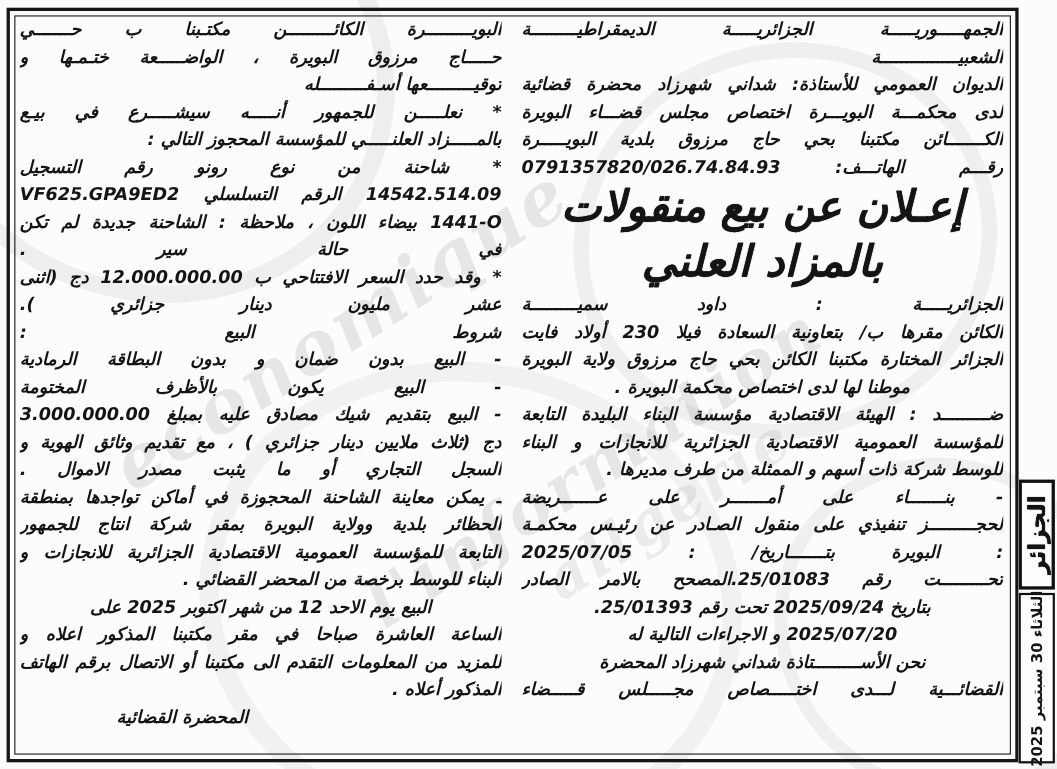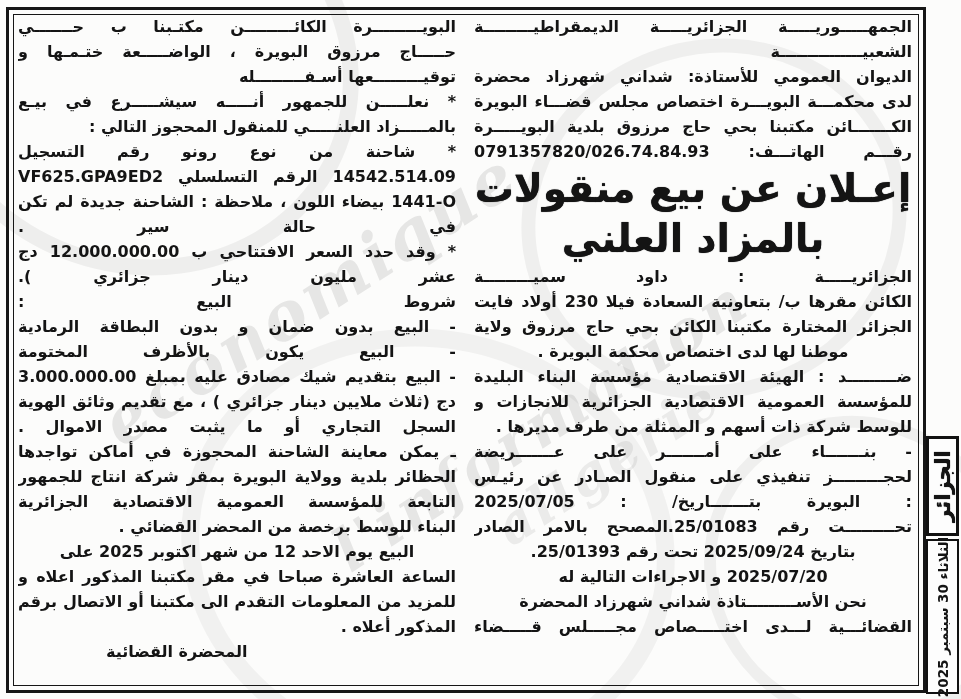--- a/index.html
+++ b/index.html
@@ -21,21 +21,21 @@
   .wm2{left:300px; top:390px; font-size:60px; transform:rotate(-33deg);}
   .wm3{left:480px; top:430px; font-size:54px; transform:rotate(-33deg); color:rgba(40,40,40,0.08);}
   .swoosh{position:absolute; z-index:0; border-radius:50%; pointer-events:none;}
   .sw1{left:-90px; top:-140px; width:420px; height:380px; border:16px solid rgba(0,0,0,0.055); transform:rotate(24deg);}
   .sw2{left:520px; top:40px; width:360px; height:330px; border:14px solid rgba(0,0,0,0.05); transform:rotate(-18deg);}
   .sw3{left:180px; top:330px; width:460px; height:400px; border:18px solid rgba(0,0,0,0.045); transform:rotate(12deg);}
   .sw4{left:700px; top:420px; width:300px; height:280px; border:12px solid rgba(0,0,0,0.05); transform:rotate(40deg);}
   
   .content{position:absolute; left:18px; top:14px; width:894px; height:664px;
     z-index:1; display:flex; direction:rtl; gap:18px;}
-  .col{flex:1 1 0; direction:rtl; font-size:16px; font-weight:bold;}
+  .col{flex:1 1 0; direction:rtl; font-size:16px; font-weight:bold;font-style:italic;}
   .ln{height:25px; line-height:25px; overflow:hidden;
       text-align:justify; text-align-last:justify;}
   .ln.r{text-align:center; text-align-last:right;}
   .ln.c{text-align:left; text-align-last:center;}
   .ln.h1{height:50px; line-height:50px; font-size:39px; font-weight:bold;
       text-align:right; text-align-last:center;
       text-shadow:0 0 0.8px #000;}
   .ln.sig{text-align:right; text-align-last:left; padding-left:88px;}
   
   .strip{position:absolute; left:926px; top:436px; width:33px; height:258px;
@@ -90,21 +90,21 @@
         <div class="ln c">بتاريخ 2025/09/24 تحت رقم 25/01393.</div>
         <div class="ln c">2025/07/20 و الاجراءات التالية له</div>
         <div class="ln c">نحن الأســـــــــتاذة شداني شهرزاد المحضرة</div>
         <div class="ln j">القضائـــية لـــدى اختـــــصاص مجـــــلس قـــــضاء</div>
       </div>
     <div class="col">
         <div class="ln j">البويـــــــــرة الكائـــــــــن مكتـبنا ب حـــــــي</div>
         <div class="ln j">حـــــاج مرزوق البويرة ، الواضـــــعة ختـمـها و</div>
         <div class="ln r">توقيـــــــــعها أسـفـــــــــله</div>
         <div class="ln j">* نعلـــــن للجمهور أنـــــه سيشـــــرع في بيـع</div>
-        <div class="ln r">بالمـــــزاد العلنـــــي للمنقول المحجوز التالي :</div>
+        <div class="ln r">بالمـــــزاد العلنـــــي للمؤسسة المحجوز التالي :</div>
         <div class="ln j">* شاحنة من نوع رونو رقم التسجيل</div>
         <div class="ln j">14542.514.09 الرقم التسلسلي VF625.GPA9ED2</div>
         <div class="ln j">⁦1441-O⁩ بيضاء اللون ، ملاحظة : الشاحنة جديدة لم تكن</div>
         <div class="ln j">في حالة سير .</div>
         <div class="ln j">* وقد حدد السعر الافتتاحي ب 12.000.000.00 دج (اثنى</div>
         <div class="ln j">عشر مليون دينار جزائري ).</div>
         <div class="ln j">شروط البيع :</div>
         <div class="ln j">- البيع بدون ضمان و بدون البطاقة الرمادية</div>
         <div class="ln j">- البيع يكون بالأظرف المختومة</div>
         <div class="ln j">- البيع بتقديم شيك مصادق عليه بمبلغ 3.000.000.00</div>

